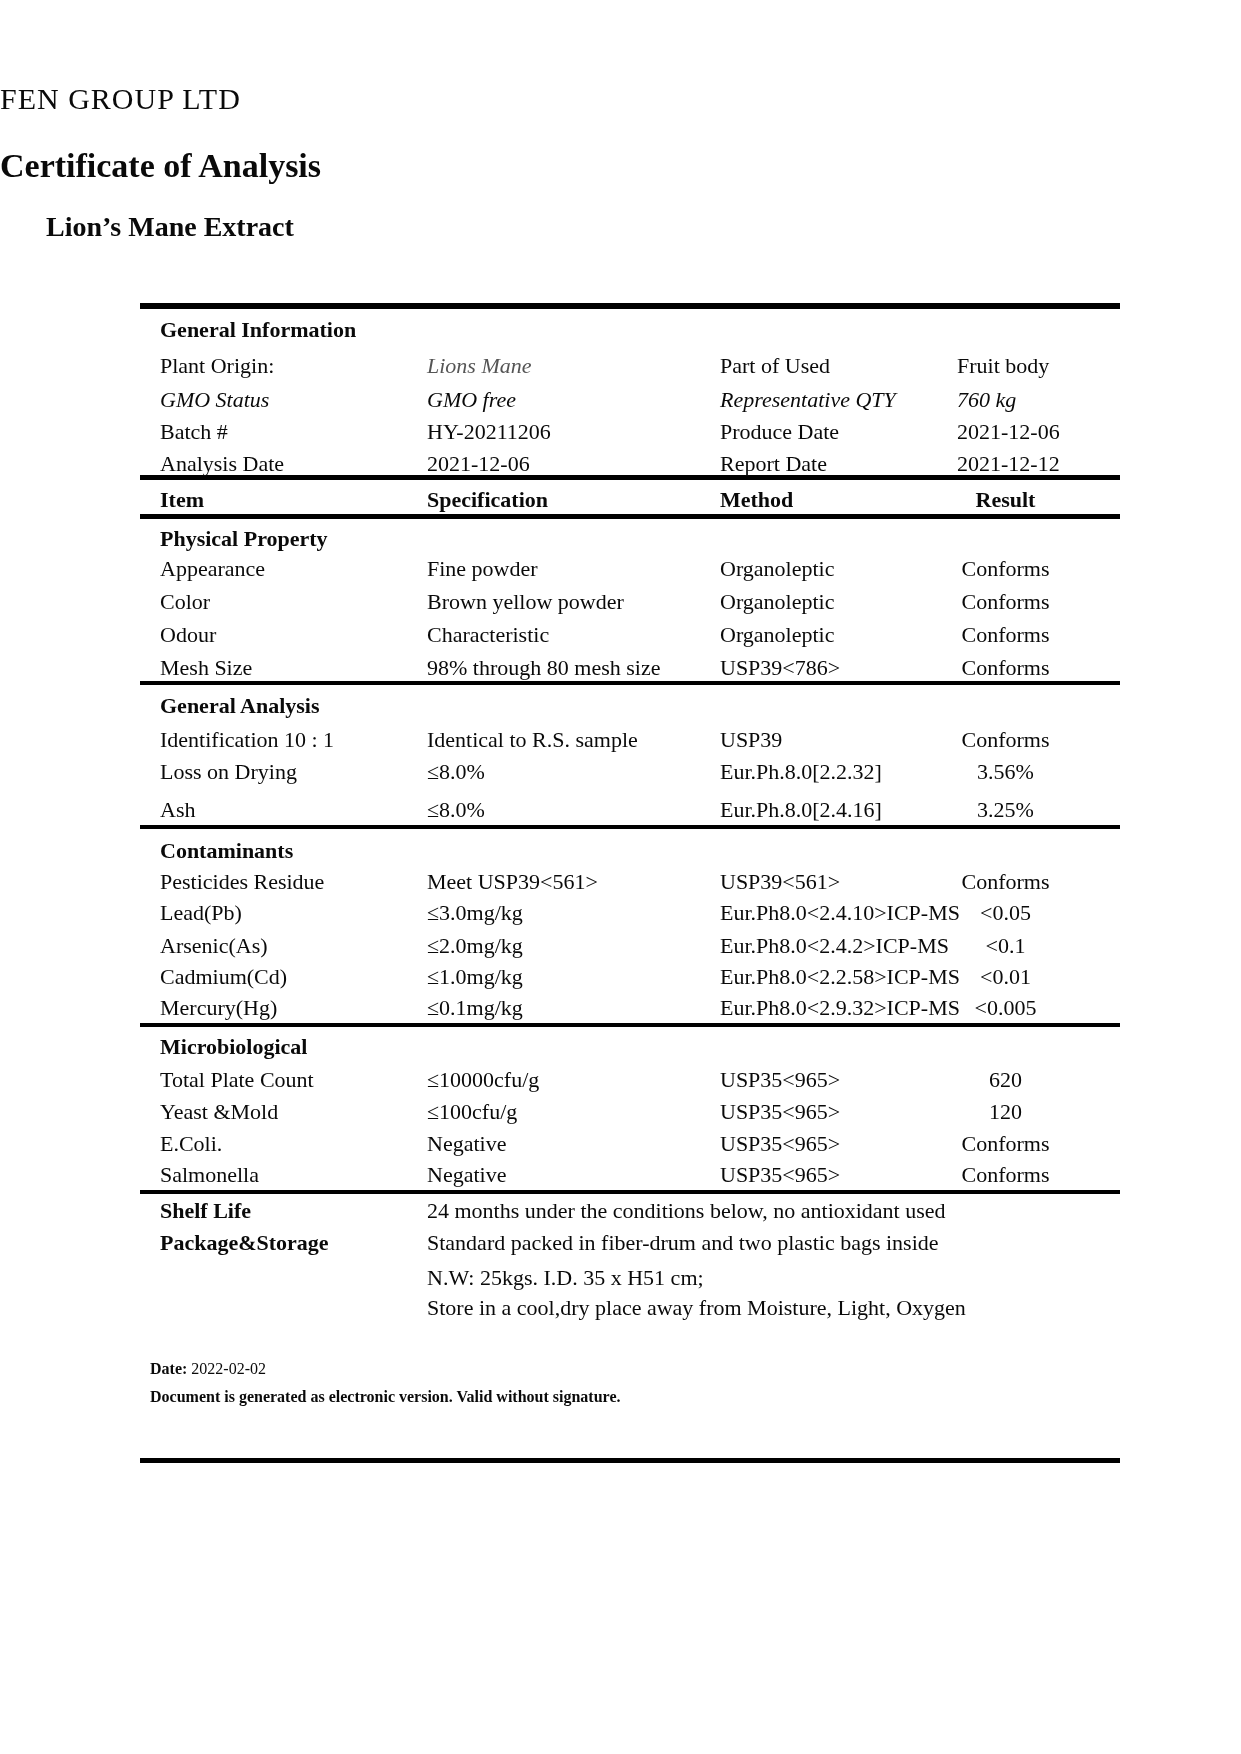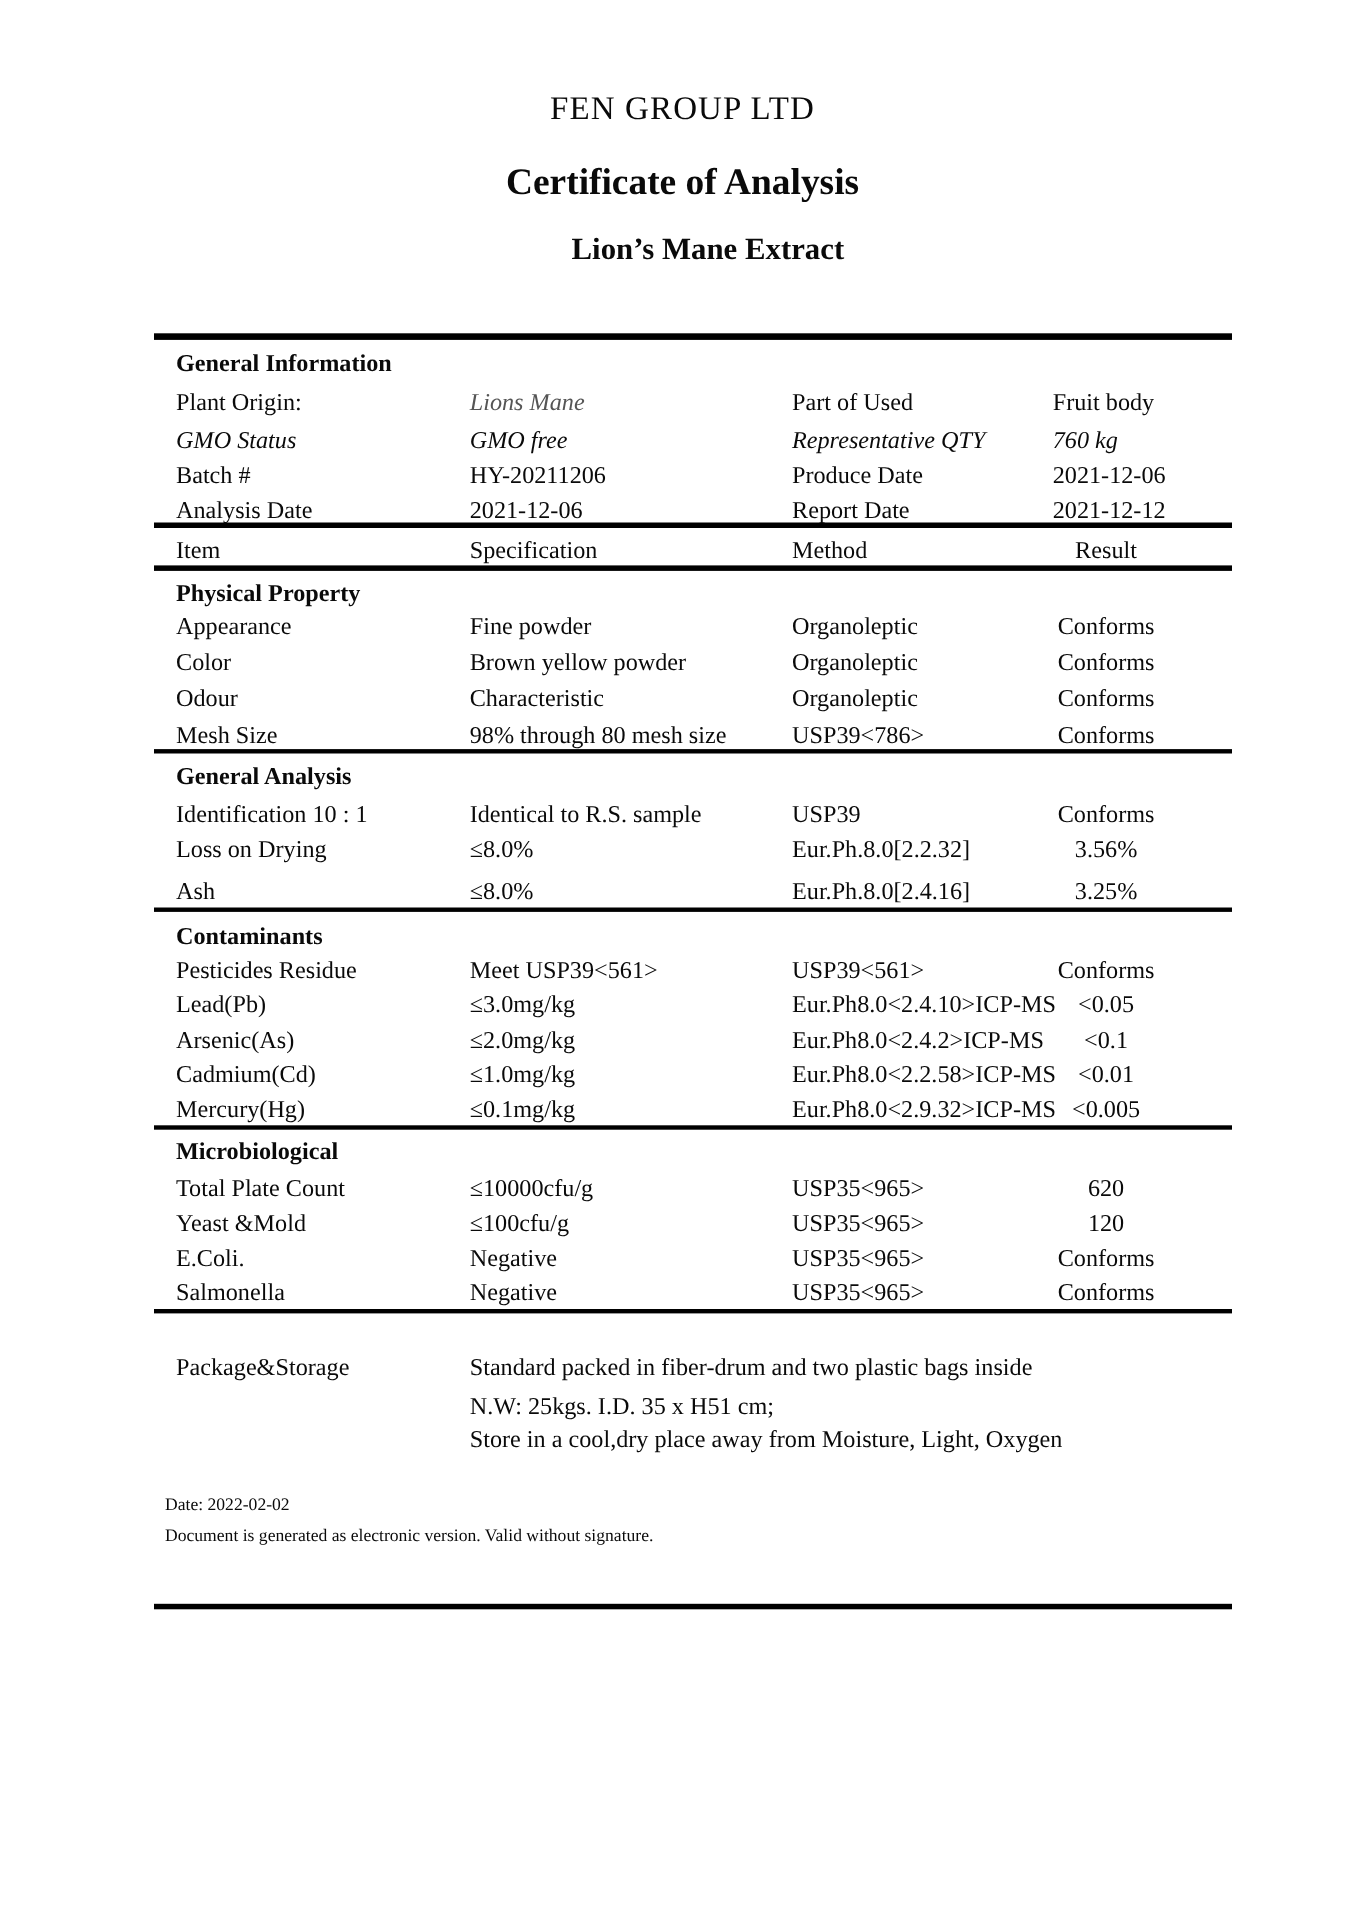--- a/index.html
+++ b/index.html
@@ -5,33 +5,33 @@
   html,body{margin:0;padding:0;background:#fff;}
   .page{
     position:relative;
     width:1241px;height:1754px;
     background:#ffffff;
     font-family:"Liberation Serif","DejaVu Serif",serif;
     color:#0a0a0a;
     overflow:hidden;
   }
   .abs{position:absolute;}
-  .center{left:0;right:0;text-align:center;}
+  .center{left:0;right:0;}
   .company{top:82px;font-size:30px;line-height:34px;letter-spacing:1px;}
   .doc-title{top:146px;font-size:34px;line-height:40px;font-weight:bold;}
   .product{top:210px;font-size:28px;line-height:34px;font-weight:bold;padding-left:46px;}
   .rule{position:absolute;left:140px;width:980px;background:#000;}
   .row{position:absolute;left:140px;width:980px;height:30px;font-size:22px;line-height:28px;}
   .row span{position:absolute;top:0;white-space:nowrap;}
   .c1{left:20px;}
   .c2{left:287px;}
   .c3{left:580px;}
   .c4i{left:817px;}
   .c4{left:748px;width:235px;text-align:center;}
-  .b{font-weight:normal;}
+  .b{font-weight:bold;}
   .sec-title{font-weight:bold;}
   .val-italic{font-style:italic;color:#555;}
   .foot-line{position:absolute;left:150px;font-size:16px;line-height:28px;white-space:nowrap;}
 </style>
 </head>
 <body>
 
 <div class="page">
 
   <div class="abs center company">FEN GROUP LTD</div>
@@ -187,20 +187,24 @@
         <span class="c4">Conforms</span>
       </div>
       <div class="row" style="top: 1161px;">
         <span class="c1">Salmonella</span>
         <span class="c2">Negative</span>
         <span class="c3">USP35&lt;965&gt;</span>
         <span class="c4">Conforms</span>
       </div>
     </div>
 
+  <div class="row" style="top:1197px;">
+    <span class="c1 b">Shelf Life</span>
+    <span class="c2">24 months under the conditions below, no antioxidant used</span>
+  </div>
   <div class="row" style="top:1229px;">
     <span class="c1 b">Package&amp;Storage</span>
     <span class="c2">Standard packed in fiber-drum and two plastic bags inside</span>
   </div>
   <div class="row" style="top:1264px;">
     <span class="c2">N.W: 25kgs. I.D. 35 x H51 cm;</span>
   </div>
   <div class="row" style="top:1294px;">
     <span class="c2">Store in a cool,dry place away from Moisture, Light, Oxygen</span>
   </div>

